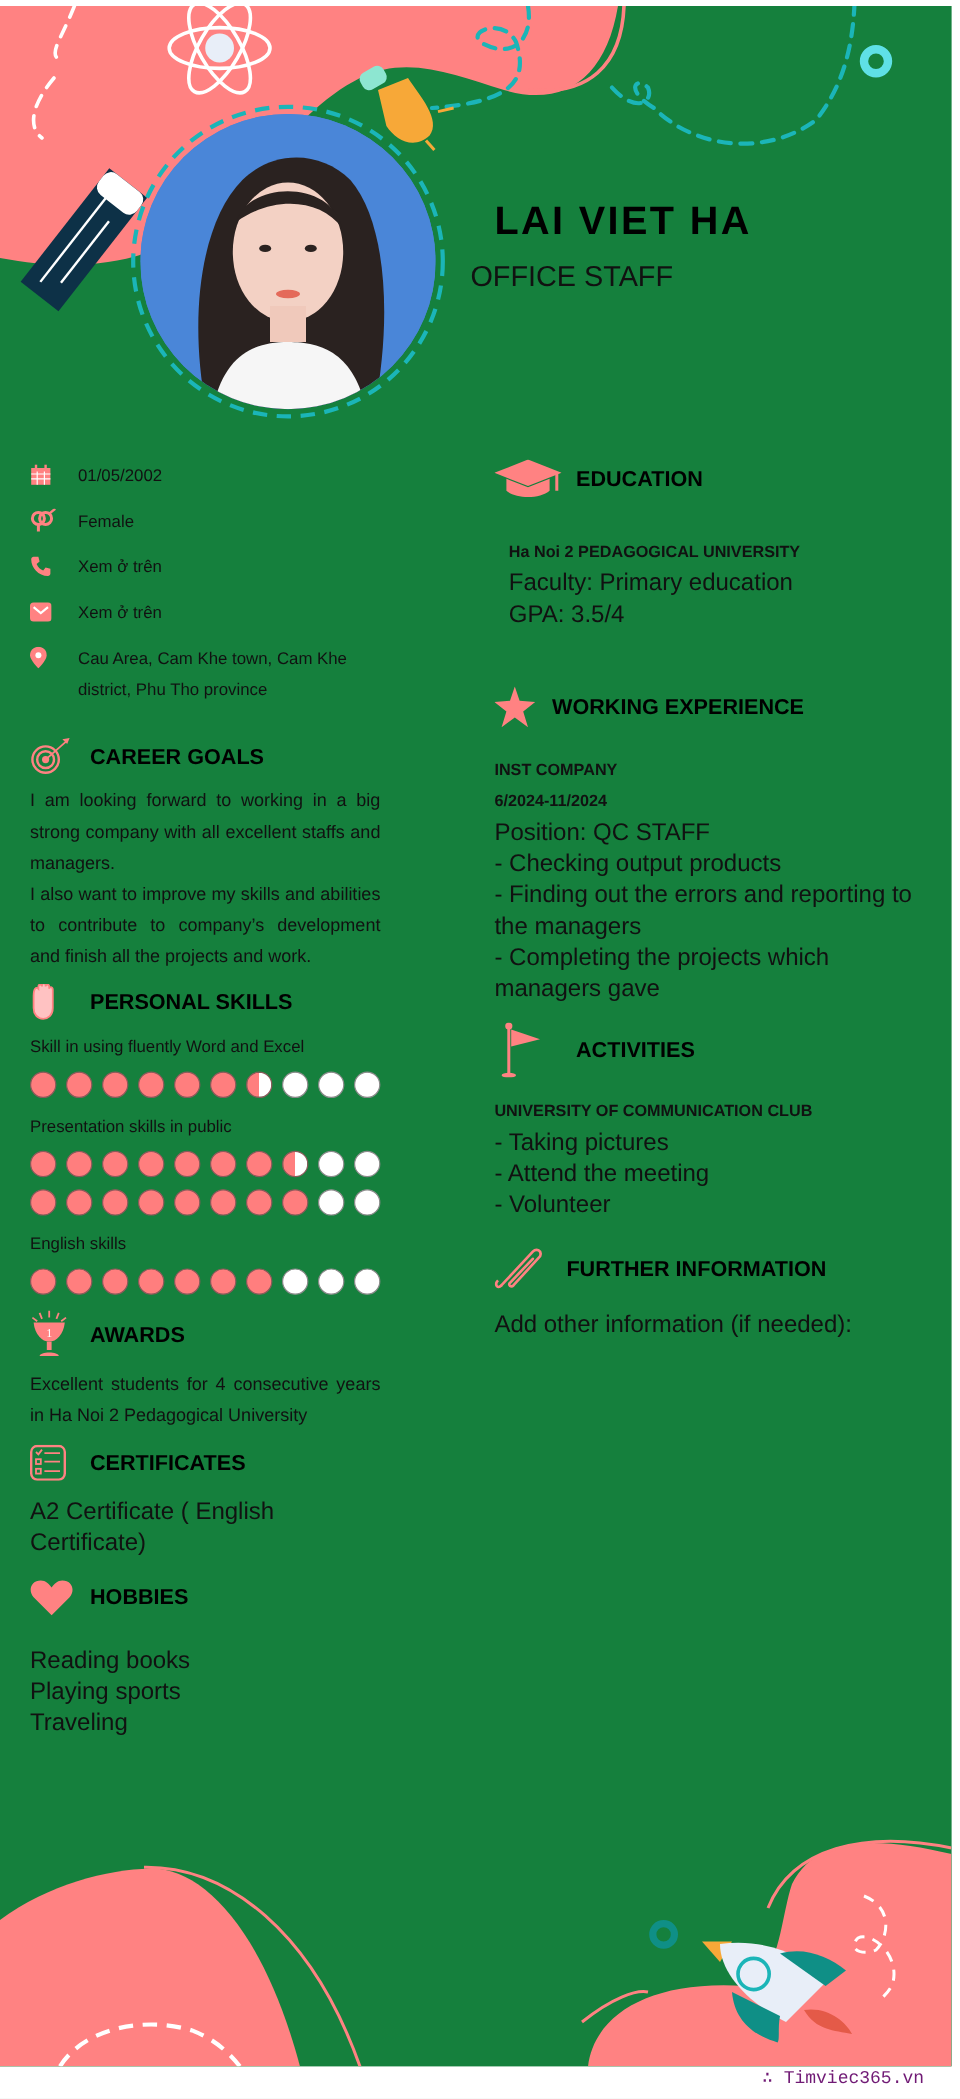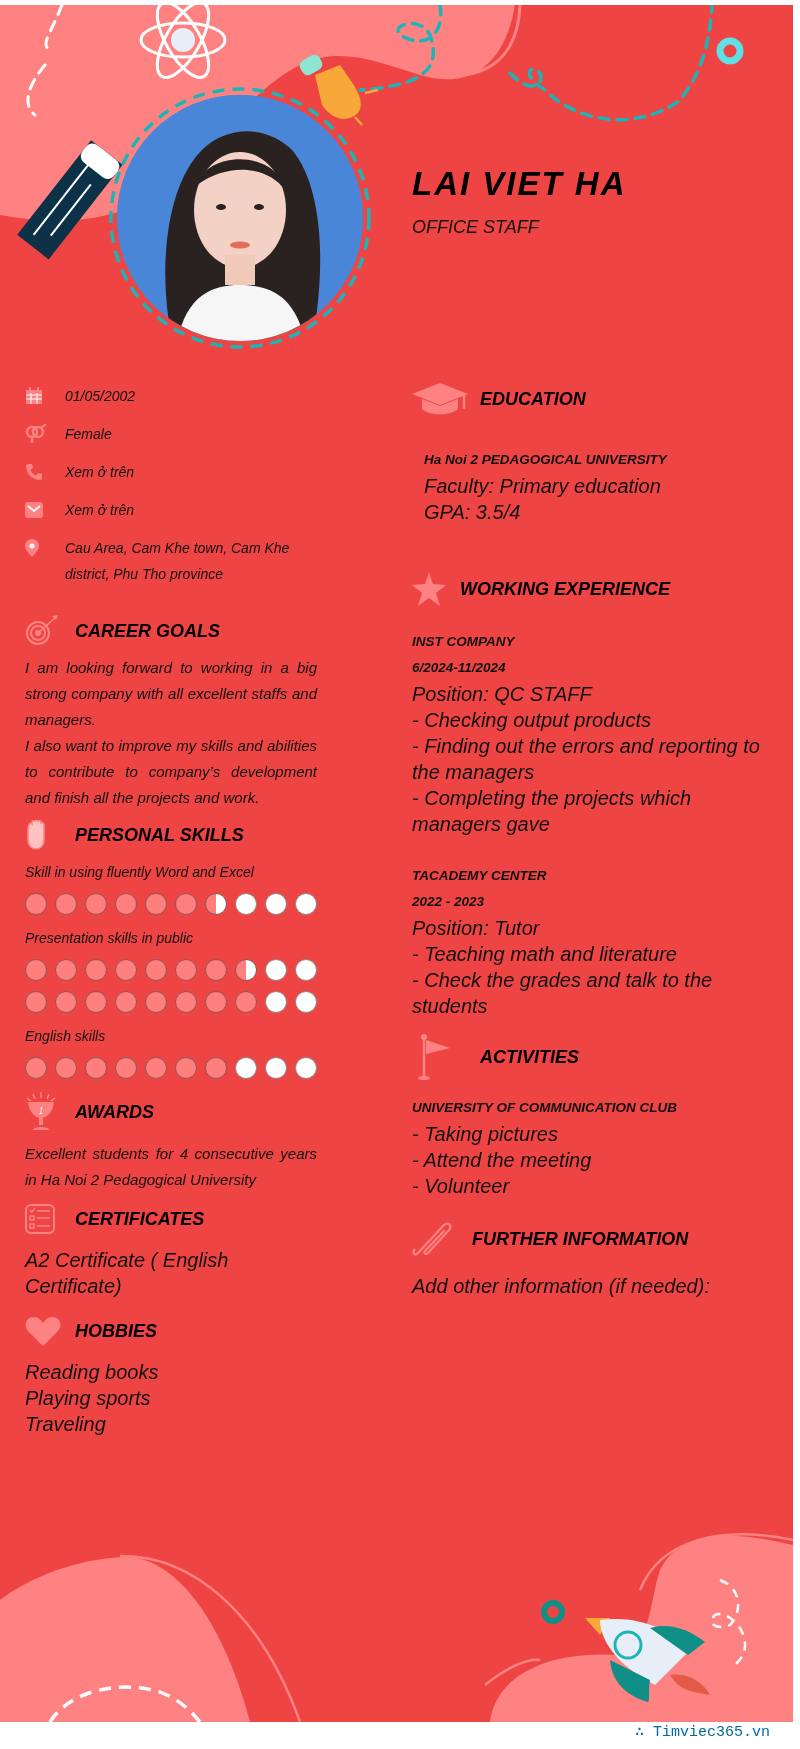--- a/index.html
+++ b/index.html
@@ -1,23 +1,23 @@
 <!DOCTYPE html>
 <html><head>
 <meta charset="utf-8">
 <style>
   * { box-sizing: border-box; margin: 0; padding: 0; }
   html, body { width: 800px; height: 1749px; background: #ffffff; overflow: hidden; }
   body { font-family: "Liberation Sans", "DejaVu Sans", sans-serif; color: #111; position: relative; }
-  .page { position: absolute; left: 0; top: 5px; width: 793px; height: 1717px; background: #ef4444; overflow: hidden; font-style: italic; }
+  .page { position: absolute; left: 0; top: 5px; width: 793px; height: 1717px; background: #15803d; overflow: hidden; }
   .deco { position: absolute; left: 0; top: 0; }
   .photo-wrap { position: absolute; left: 105px; top: 78px; width: 270px; height: 270px; }
   .photo { position: absolute; left: 12px; top: 12px; width: 246px; height: 246px; border-radius: 50%; background: #4a86d8; overflow: hidden; }
   .name { position: absolute; left: 412px; top: 160px; font-size: 33px; font-weight: 700; letter-spacing: 2px; color: #000; }
-  .role { position: absolute; left: 412px; top: 212px; font-size: 18px; color: #111; }
+  .role { position: absolute; left: 392px; top: 212px; font-size: 24px; color: #111; }
 
   .col-left { position: absolute; left: 25px; top: 378px; width: 292px; }
   .col-right { position: absolute; left: 412px; top: 372px; width: 370px; }
 
   .contact { display: flex; align-items: flex-start; height: 38px; font-size: 14px; line-height: 26px; }
   .contact.addr { height: auto; }
   .contact .ic { width: 40px; flex: 0 0 40px; display: flex; align-items: center; justify-content: flex-start; height: 26px; }
   .contact .txt { flex: 1; }
 
   .sec-head { display: flex; align-items: center; height: 40px; }
@@ -26,21 +26,21 @@
   .para { font-size: 15px; line-height: 26px; text-align: justify; }
   .line { font-size: 20px; line-height: 26px; }
   .bold { font-weight: 700; font-size: 13.5px; }
 
   .skill-label { font-size: 14px; line-height: 26px; margin-top: 4px; }
   .dots { display: flex; gap: 8px; margin: 8px 0 10px 0; }
   .dot { width: 22px; height: 22px; border-radius: 50%; border: 1.5px solid #8a8a8a; background: #fff; }
   .dot.full { background: #ff7e7e; border-color: #8a5a5a; }
   .dot.half { background: linear-gradient(90deg, #ff7e7e 50%, #fff 50%); border-color: #8a5a5a; }
 
-  .watermark { position: absolute; left: 635px; top: 1722px; font-family: "Liberation Mono", "DejaVu Sans Mono", monospace; font-size: 15px; color: #0369a1; }
+  .watermark { position: absolute; left: 635px; top: 1722px; font-family: "Liberation Mono", "DejaVu Sans Mono", monospace; font-size: 15px; color: #701a75; }
 </style>
 </head>
 <body>
 
 <div class="page">
 
   <svg class="deco" width="793" height="360" viewBox="0 0 793 360">
     <path d="M0 0 L515 0 C505 60 470 85 420 70 C380 58 340 40 300 60 C260 80 230 120 180 170 C140 210 80 225 0 210 Z" fill="#ff8282"></path>
     <path d="M520 0 C518 50 490 75 440 70" fill="none" stroke="#ff8282" stroke-width="3"></path>
     <path d="M62 0 C50 30 40 40 50 45 M45 60 C28 80 22 100 35 110" fill="none" stroke="#fff" stroke-width="3" stroke-dasharray="10 8" stroke-linecap="round"></path>
@@ -260,21 +260,21 @@
     <p class="line" style="margin-top:8px;">A2 Certificate ( English Certificate)</p>
 
     <div class="sec-head" style="margin-top:12px;">
       <span class="ic">
         <svg width="36" height="32" viewBox="0 0 36 32">
             <path d="M18 31 L3 16 C-2 10 1 2 9 2 C13 2 16 5 18 8 C20 5 23 2 27 2 C35 2 38 10 33 16 Z" fill="#ff8282"></path>
           </svg>
       </span>
       <span class="title">HOBBIES</span>
     </div>
-    <div style="margin-top:8px;">
+    <div style="margin-top:20px;">
       <p class="line">Reading books</p>
       <p class="line">Playing sports</p>
       <p class="line">Traveling</p>
     </div>
   </div>
 
   <div class="col-right">
     <div class="sec-head" style="height:44px;">
       <span class="ic" style="width:68px;flex-basis:68px;">
         <svg width="56" height="32" viewBox="0 0 56 32">
@@ -299,27 +299,20 @@
       </span>
       <span class="title">WORKING EXPERIENCE</span>
     </div>
     <div style="margin-top:18px;">
       <p class="line bold">INST COMPANY</p>
       <p class="line bold">6/2024-11/2024</p>
       <p class="line">Position: QC STAFF</p>
       <p class="line">- Checking output products</p>
       <p class="line">- Finding out the errors and reporting to the managers</p>
       <p class="line">- Completing the projects which managers gave</p>
-    </div>
-    <div style="margin-top:26px;">
-      <p class="line bold">TACADEMY CENTER</p>
-      <p class="line bold">2022 - 2023</p>
-      <p class="line">Position: Tutor</p>
-      <p class="line">- Teaching math and literature</p>
-      <p class="line">- Check the grades and talk to the students</p>
     </div>
 
     <div class="sec-head" style="margin-top:14px;height:48px;">
       <span class="ic" style="width:68px;flex-basis:68px;">
         <svg width="40" height="46" viewBox="0 0 40 46">
             <circle cx="12" cy="3" r="3" fill="#ff8282"></circle>
             <line x1="12" y1="3" x2="12" y2="44" stroke="#ff8282" stroke-width="2.5"></line>
             <path d="M14 6 L38 14 L14 20 Z" fill="#ff8282"></path>
             <ellipse cx="12" cy="44" rx="6" ry="2" fill="#ff8282"></ellipse>
           </svg>

